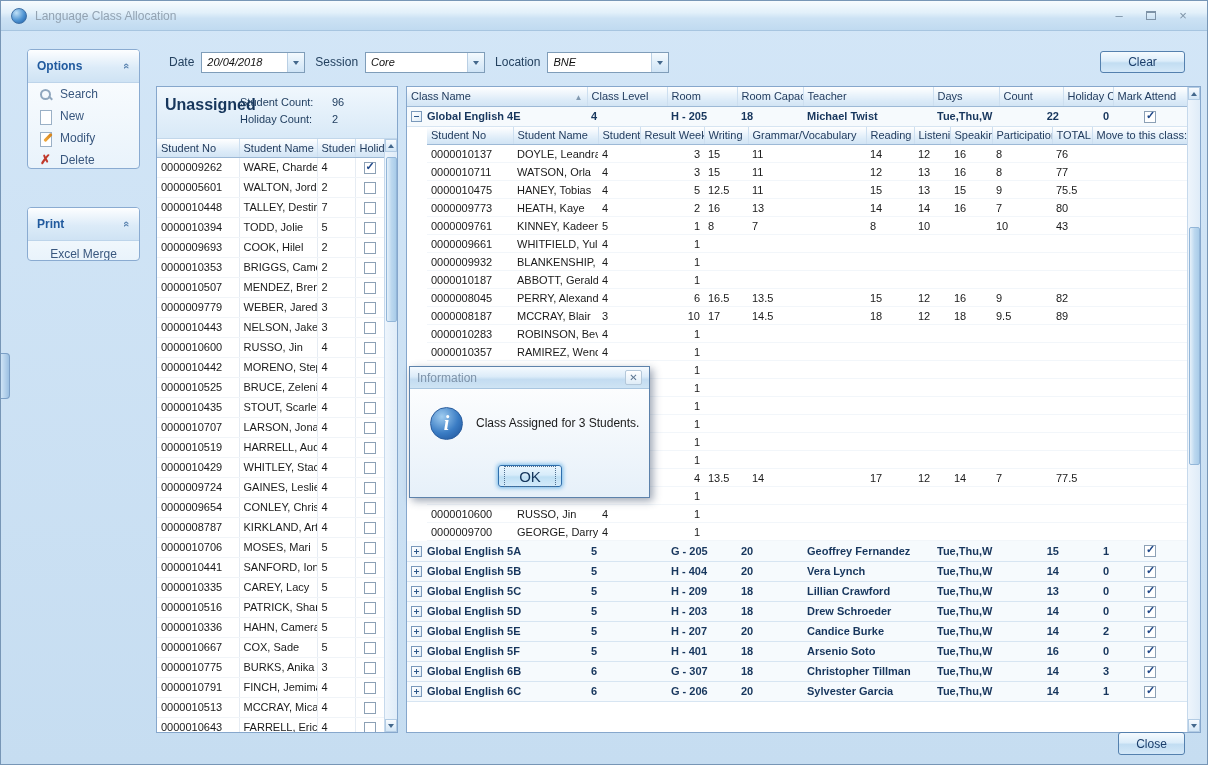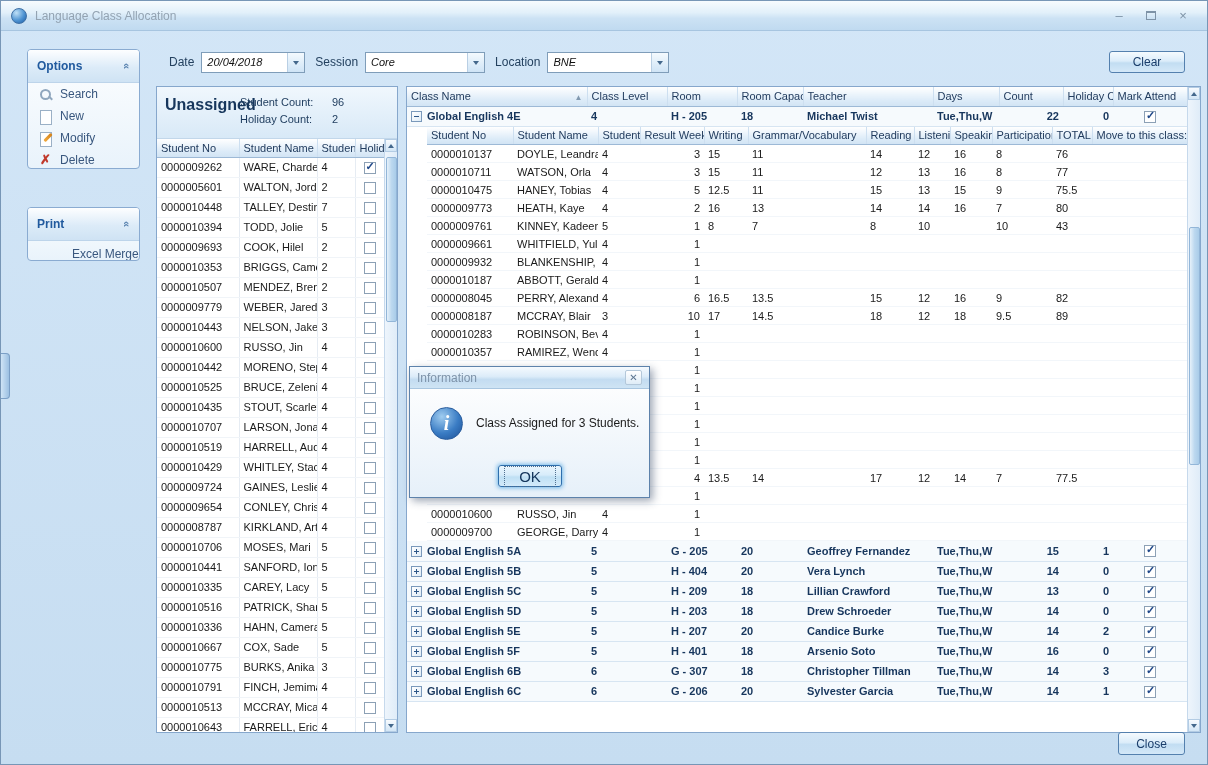--- a/index.html
+++ b/index.html
@@ -23,40 +23,40 @@
   
   .panel{position:absolute;left:26px;width:113px;border:1px solid #8aabd1;border-radius:4px;
     background:linear-gradient(180deg,#fdfeff,#e9f3fb);overflow:hidden;}
   .panel.options{top:48px;height:120px;}
   .panel.print{top:206px;height:54px;}
   .panel-header{height:20px;display:flex;align-items:center;justify-content:space-between;padding:16px 9px;
     background:linear-gradient(180deg,#fdfeff,#dcebf8 55%,#cfe3f4);border-bottom:1px solid #bdd4ea;
     color:#215a9e;font-weight:bold;font-size:12px;}
   .chevron{color:#5b84b0;font-size:11px;transform:rotate(90deg);display:inline-block;font-weight:bold;}
   .option-item{display:flex;align-items:center;gap:7px;height:22px;padding:0 10px;color:#39577e;font-size:12px;cursor:pointer;}
-  .print-item{height:26px;display:flex;align-items:center;color:#39577e;font-size:12px;cursor:pointer;margin-left:44px;}
+  .print-item{height:26px;display:flex;align-items:center;justify-content:center;color:#39577e;font-size:12px;cursor:pointer;}
   .opt-icon{width:15px;height:15px;position:relative;flex:0 0 15px;}
   .ic-search::before{content:"";position:absolute;left:2px;top:2px;width:7px;height:7px;border:2px solid #90a7be;border-radius:50%;}
   .ic-search::after{content:"";position:absolute;left:10px;top:10px;width:5px;height:2px;background:#90a7be;transform:rotate(45deg);}
   .ic-new::before,.ic-modify::before{content:"";position:absolute;left:2px;top:1px;width:10px;height:13px;background:#fff;border:1px solid #9ab0c6;}
   .ic-modify::after{content:"";position:absolute;left:5px;top:5px;width:10px;height:3px;background:linear-gradient(90deg,#f0a93d,#d4821a);transform:rotate(-45deg);border-radius:1px;}
   .ic-delete::before{content:"✗";position:absolute;left:2px;top:-1px;color:#c0392b;font-size:13px;font-weight:bold;}
 
   
   .toolbar{position:absolute;top:50px;left:168px;height:22px;display:flex;align-items:center;}
   .tb-label{color:#24415f;font-size:12px;}
   .combo{display:flex;height:21px;border:1px solid #7f9db9;background:#fff;margin-left:7px;font-style:italic;}
   .combo-value{flex:1;padding:3px 5px;font-size:11px;color:#111;white-space:nowrap;overflow:hidden;}
   .combo-btn{width:17px;border-left:1px solid #b9cfe4;background:linear-gradient(180deg,#f4fafe,#cfe4f6);display:flex;align-items:center;justify-content:center;}
   .combo-btn::after{content:"";border:3px solid transparent;border-top:4px solid #44688c;margin-top:4px;}
   .w-date{width:104px;} .w-session{width:120px;margin-right:10px;} .w-location{width:122px;}
   .gap{width:10px;}
   .btn{border:1px solid #5480ae;border-radius:3px;background:linear-gradient(180deg,#f5fafe,#dcedfa 45%,#c2ddf2 55%,#d4e8f8);
     color:#1b3e6b;font-size:12px;display:flex;align-items:center;justify-content:center;cursor:pointer;font-family:inherit;}
-  .clear-btn{position:absolute;top:50px;right:22px;width:76px;height:22px;}
+  .clear-btn{position:absolute;top:50px;right:22px;width:85px;height:22px;}
   .close-btn{position:absolute;bottom:9px;right:22px;width:67px;height:23px;}
 
   
   .unassigned{position:absolute;left:155px;top:85px;width:242px;height:647px;border:1px solid #86a7cc;background:#fff;overflow:hidden;}
   .unassigned-info{height:52px;background:linear-gradient(180deg,#f0f7fd,#d8e9f7);border-bottom:1px solid #c2d7ea;
     padding:9px 8px 0 8px;display:grid;grid-template-columns:75px 92px 1fr;grid-template-rows:17px 17px;}
   .u-title{grid-row:1;grid-column:1;font-weight:bold;color:#16365c;font-size:16px;text-align:right;}
   .u-lab{color:#1c3a5c;}
   .u-val{color:#1c3a5c;}
   .r1c2{grid-row:1;grid-column:2;} .r1c3{grid-row:1;grid-column:3;}

